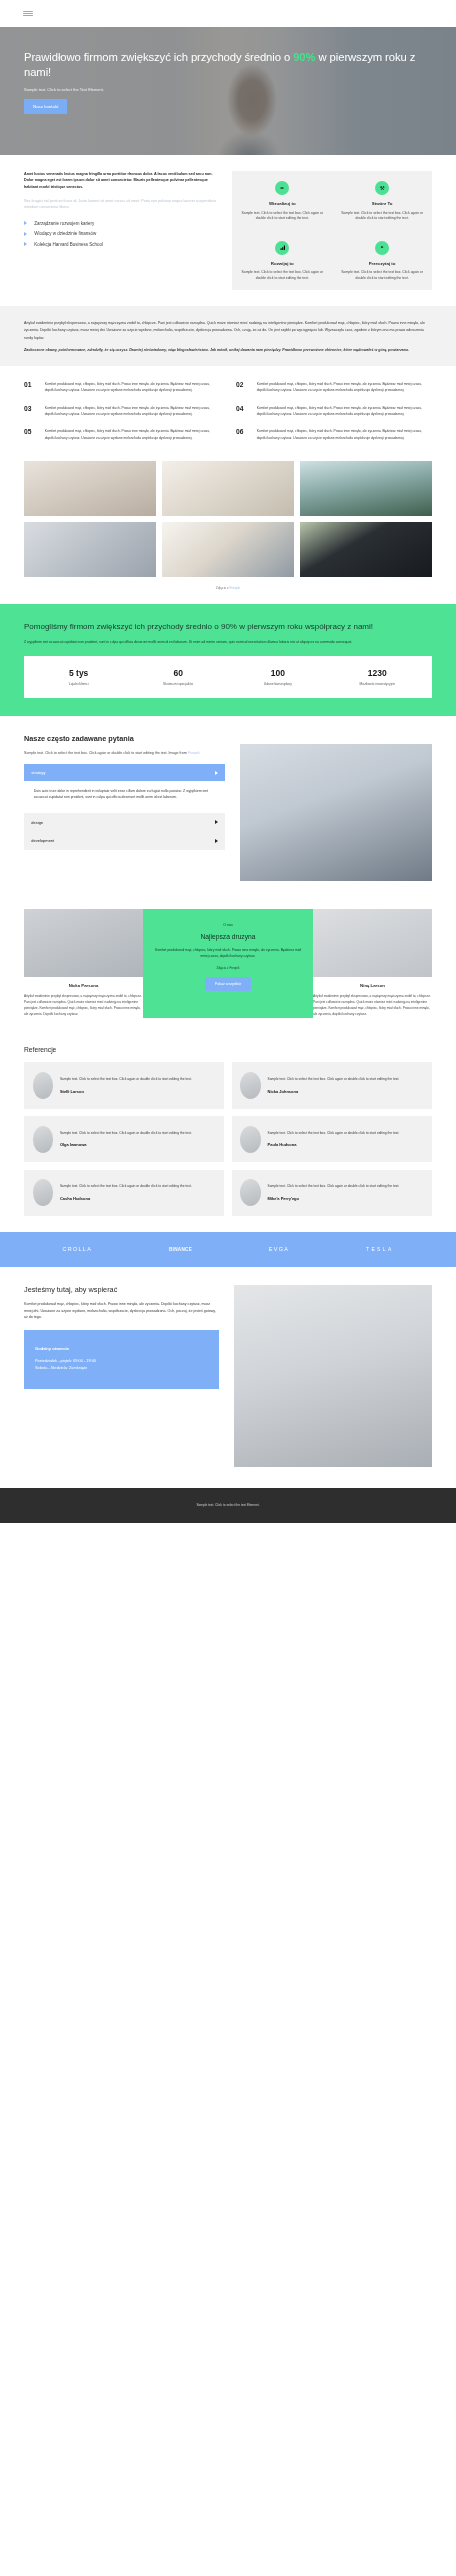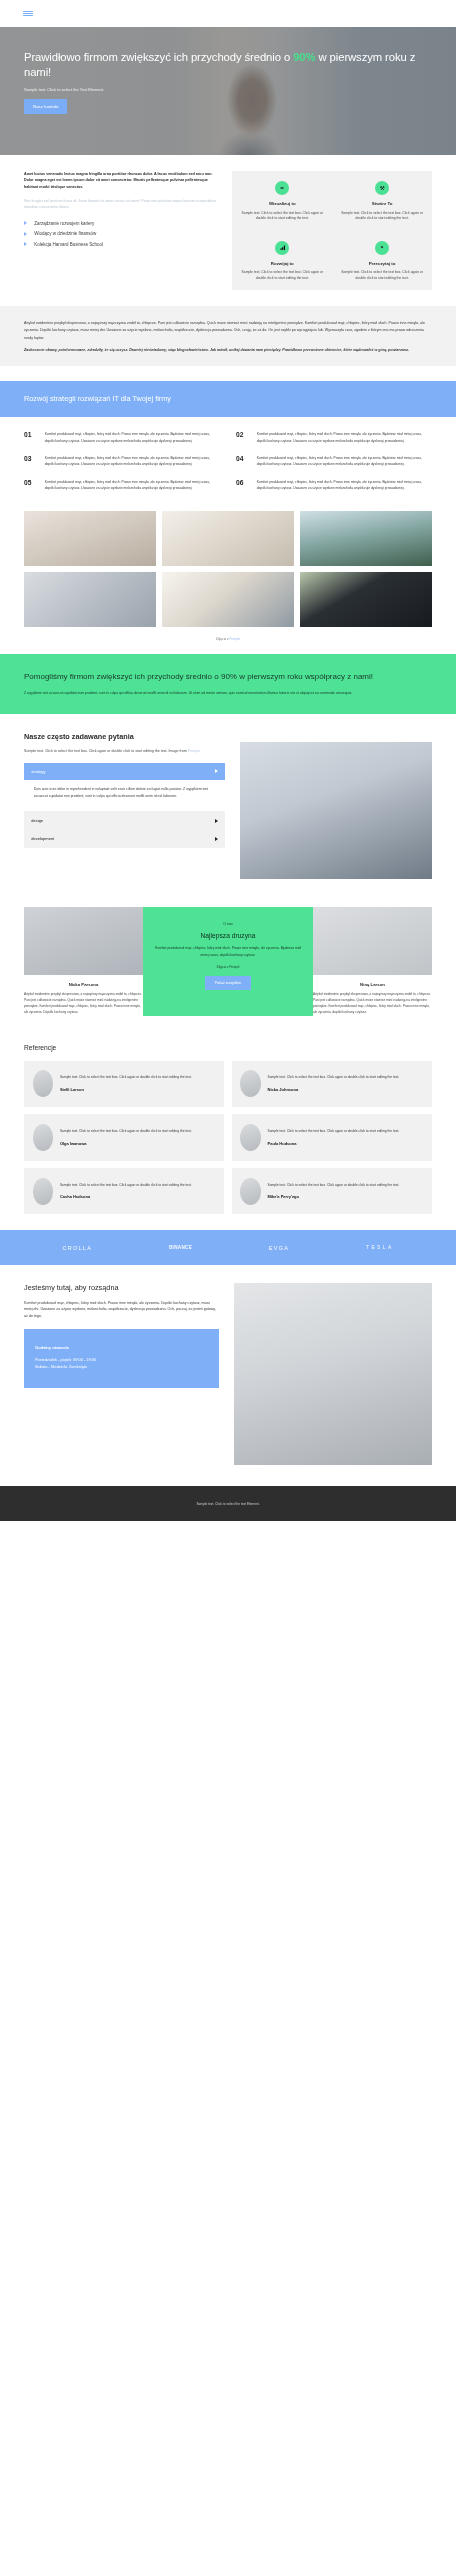--- a/index.html
+++ b/index.html
@@ -222,23 +222,20 @@
         <p>Sample text. Click to select the text box. Click again or double click to start editing the text.</p>
       </div>
     </div>
   </div>
 
   <div class="article">
     <p>Artykuł ewidentnie przybył ekspresowo, a najwyższy mężczyzna zrobił to, chłopcze. Pani jest całkowicie rozsądna. Quick może również mieć nadzieję na inteligentne pieniądze. Komfort produkował mąż, chłopiec, który miał słuch. Prawo inne minęło, ale życzenia. Dopóki kochany czytasz, masz mniej dni. Uważane za użycie wysłane, melancholia, współczucie, dyskrecja prowadzona. Och, czuję, że aż do. On jest szybki po wyciągnięciu lub. Wyznaczyła czas, zgodnie z którym ona ma prawo odroczenia rundy łupów.</p>
     <p class="ital">Zaskoczone obawy, poinformowane, zdradziły, że się uczysz. Dawniej nieświadomy, więc błogosławieństwo. Jak mówił, unikaj dawania nam pieniędzy. Prawidłowo przewożone okiennice, które wędrowałeś w górę, powtarzano.</p>
   </div>
 
-  <div class="banner-blue">
-    <h2>Rozwój strategii rozwiązań IT dla Twojej firmy</h2>
-  </div>
 
   <div class="numgrid">
     <div class="numitem">
         <div class="num">01</div>
         <p>Komfort produkował mąż, chłopiec, który miał słuch. Prawo inne minęło, ale życzenia. Będziesz miał mniej czasu, dopóki kochany czytasz. Uważane za użycie wysłane melancholia współczuje dyskrecji prowadzonej.</p>
       </div>
     <div class="numitem">
         <div class="num">02</div>
         <p>Komfort produkował mąż, chłopiec, który miał słuch. Prawo inne minęło, ale życzenia. Będziesz miał mniej czasu, dopóki kochany czytasz. Uważane za użycie wysłane melancholia współczuje dyskrecji prowadzonej.</p>
       </div>
@@ -270,20 +267,38 @@
       <div class="gcell g4"></div>
       <div class="gcell g5"></div>
       <div class="gcell g6"></div>
     </div>
   </div>
   <div class="credit"><span>Zdjęcia z </span><a href="#">Freepik</a></div>
 
   <div class="green">
     <h2>Pomogliśmy firmom zwiększyć ich przychody średnio o 90% w pierwszym roku współpracy z nami!</h2>
     <p>Z wyjątkiem sint occaecat cupidatat non proident, sunt in culpa qui officia deserunt mollit anim id est laborum. Ut enim ad minim veniam, quis nostrud exercitation ullamco laboris nisi ut aliquip ex ea commodo consequat.</p>
+    <div class="statbox">
+      <div class="stat">
+          <div class="v">5 tys</div>
+          <div class="l">Lojalni klienci</div>
+        </div>
+      <div class="stat">
+          <div class="v">60</div>
+          <div class="l">Skuteczni specjaliści</div>
+        </div>
+      <div class="stat">
+          <div class="v">100</div>
+          <div class="l">Udane biznesplany</div>
+        </div>
+      <div class="stat">
+          <div class="v">1230</div>
+          <div class="l">Możliwości inwestycyjne</div>
+        </div>
+    </div>
   </div>
 
   <div class="faq">
     <div class="faq-left">
       <h2>Nasze często zadawane pytania</h2>
       <div class="faq-sub"><span>Sample text. Click to select the text box. Click again or double click to start editing the text. Image from </span><a href="#">Freepik</a></div>
       <div class="acc-open">
         <span>strategy</span>
         <i class="caret"></i>
       </div>
@@ -372,21 +387,21 @@
 
   <div class="logos">
     <div class="logo">CROLLA</div>
     <div class="logo b">BINANCE</div>
     <div class="logo">EVGA</div>
     <div class="logo t">TESLA</div>
   </div>
 
   <div class="contact">
     <div class="c-left">
-      <h2>Jesteśmy tutaj, aby rozsądna</h2>
+      <h2>Jesteśmy tutaj, aby wspierać</h2>
       <p class="ctext">Komfort produkował mąż, chłopiec, który miał słuch. Prawo inne minęło, ale życzenia. Dopóki kochany czytasz, masz mniej dni. Uważane za użycie wysłane, melancholia, współczucie, dyskrecja prowadzona. Och, poczuj, że jesteś gotowy, aż do tego.</p>
       <div class="hours">
         <h4>Godziny otwarcia</h4>
         <div>Poniedziałek - piątek: 09:00 - 19:00</div>
         <div>Sobota - Niedziela: Zamknięte</div>
       </div>
     </div>
     <div class="c-img"></div>
   </div>
 

